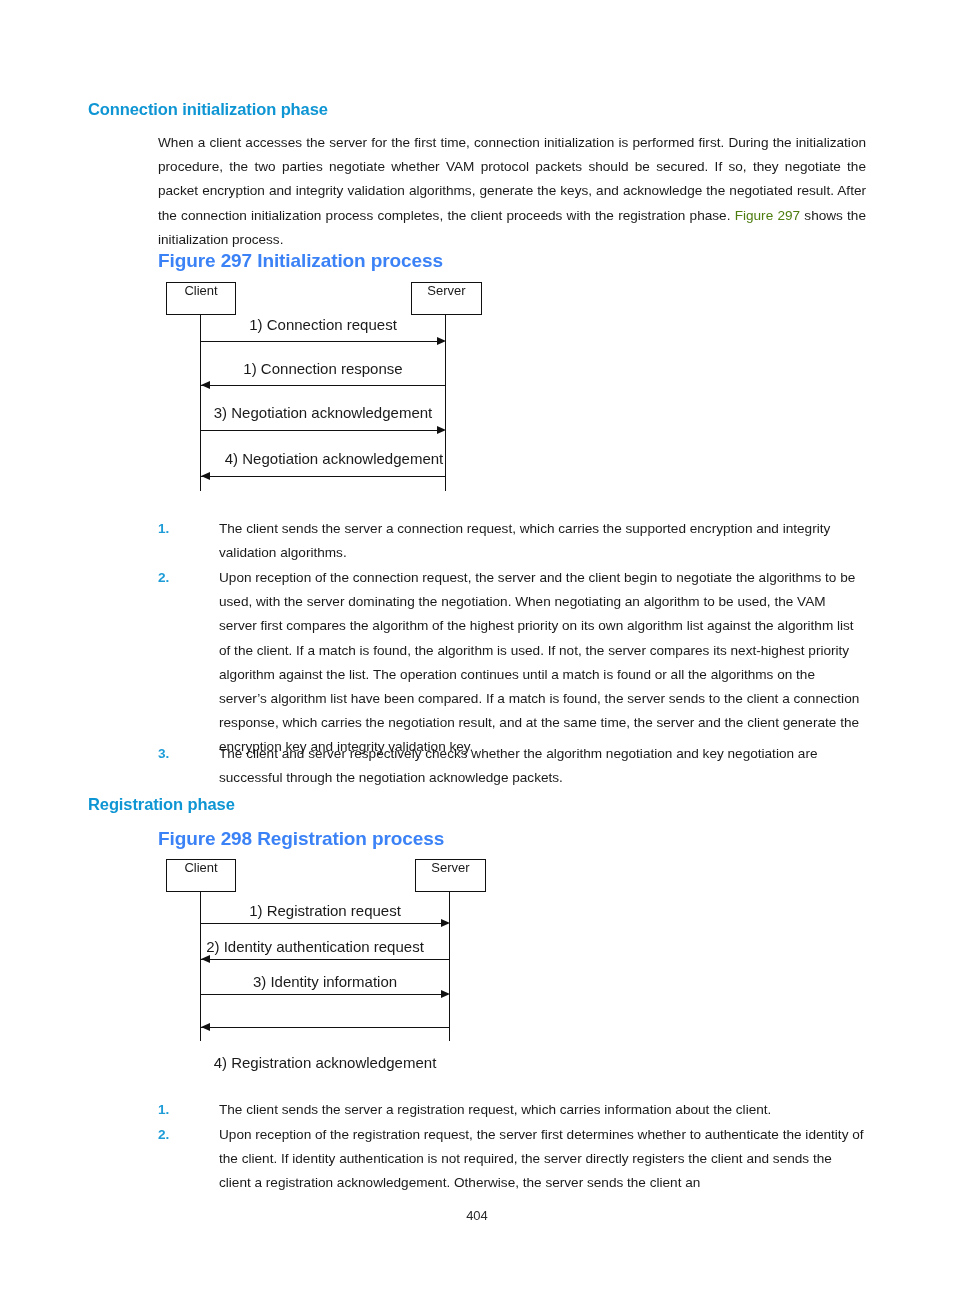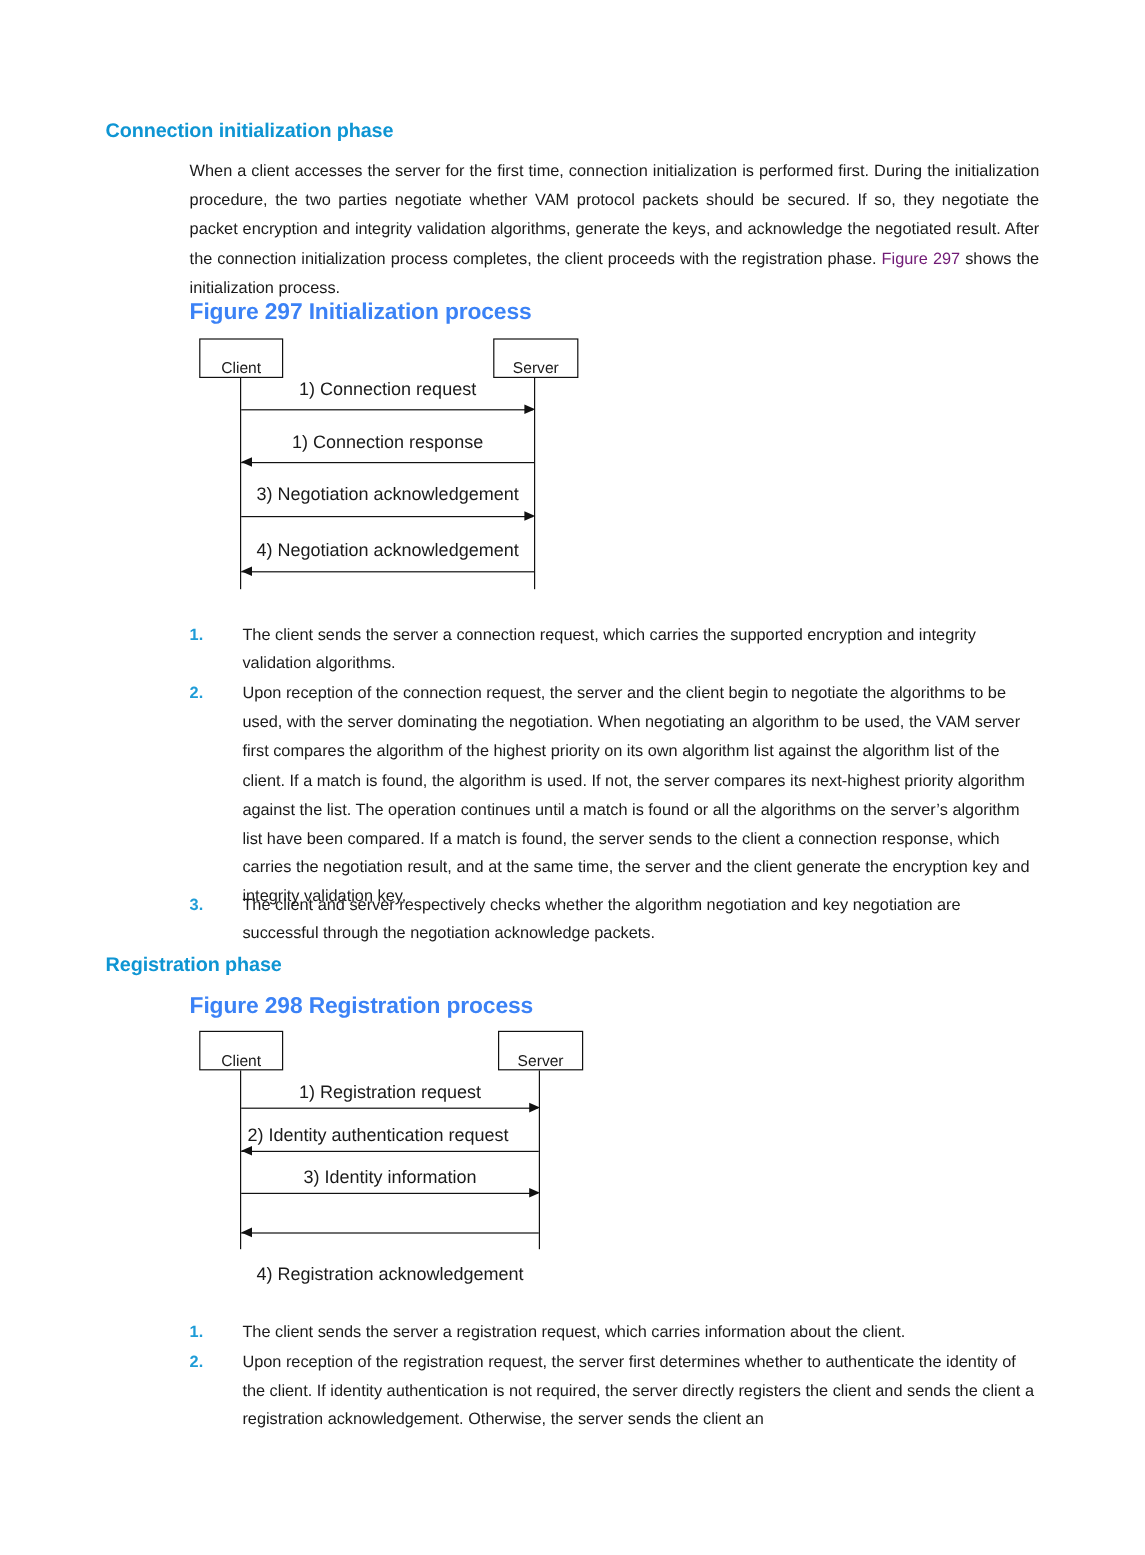--- a/index.html
+++ b/index.html
@@ -46,21 +46,21 @@
   .para {
     position: absolute;
     left: 158px;
     width: 708px;
     font-size: 13.6px;
     line-height: 24.2px;
     text-align: justify;
     color: #1a1a1a;
   }
   .para.nojust { text-align: left; }
-  .blue { color: #701a75; }
+  .blue { color: #4d7c0f; }
 
   
   .li {
     position: absolute;
     left: 158px;
     width: 708px;
     font-size: 13.6px;
     line-height: 24.2px;
     color: #1a1a1a;
   }
@@ -68,37 +68,37 @@
     position: absolute;
     left: 0px;
     top: 0px;
     width: 26px;
     font-weight: bold;
     color: #1e9cd7;
     font-size: 13.6px;
   }
   .li .txt {
     display: block;
-    margin-left: 44px;
+    margin-left: 61px;
     text-align: left;
   }
 
   
   .diagram {
     position: absolute;
   }
   .node-box {
     position: absolute;
     border: 1.6px solid #111111;
     background: #ffffff;
     box-sizing: border-box;
     font-size: 13px;
     color: #1a1a1a;
     display: flex;
-    align-items: flex-end;
+    align-items: flex-start;
     justify-content: center;
   }
   .lifeline {
     position: absolute;
     width: 1.4px;
     background: #111111;
   }
   .msg-line {
     position: absolute;
     height: 1.4px;
@@ -159,21 +159,21 @@
     <div class="arrowhead right" style="left:437px; top:337px;"></div>
 
     <div class="msg-label" style="left:200px; top:360px; width:246px;">1) Connection response</div>
     <div class="msg-line" style="left:201px; top:385px; width:244px;"></div>
     <div class="arrowhead left" style="left:201px; top:381px;"></div>
 
     <div class="msg-label" style="left:200px; top:404px; width:246px;">3) Negotiation acknowledgement</div>
     <div class="msg-line" style="left:201px; top:430px; width:243px;"></div>
     <div class="arrowhead right" style="left:437px; top:426px;"></div>
 
-    <div class="msg-label" style="left:200px; top:450px; width:246px;">4) Negotiation acknowledgement</div>
+    <div class="msg-label" style="left:200px; top:450px; width:246px;padding-left:11px;">4) Negotiation acknowledgement</div>
     <div class="msg-line" style="left:201px; top:476px; width:244px;"></div>
     <div class="arrowhead left" style="left:201px; top:472px;"></div>
   </div>
 
   <div class="li" style="top:517px;">
     <span class="num">1.</span>
     <span class="txt">The client sends the server a connection request, which carries the supported encryption and integrity validation algorithms.</span>
   </div>
 
   <div class="li" style="top:566px;">
@@ -223,14 +223,15 @@
   <div class="li" style="top:1098px;">
     <span class="num">1.</span>
     <span class="txt">The client sends the server a registration request, which carries information about the client.</span>
   </div>
 
   <div class="li" style="top:1123px;">
     <span class="num">2.</span>
     <span class="txt">Upon reception of the registration request, the server first determines whether to authenticate the identity of the client. If identity authentication is not required, the server directly registers the client and sends the client a registration acknowledgement. Otherwise, the server sends the client an</span>
   </div>
 
+  <div class="pagenum" style="top:1208px;">404</div>
 
 </div>
 
 </body></html>

